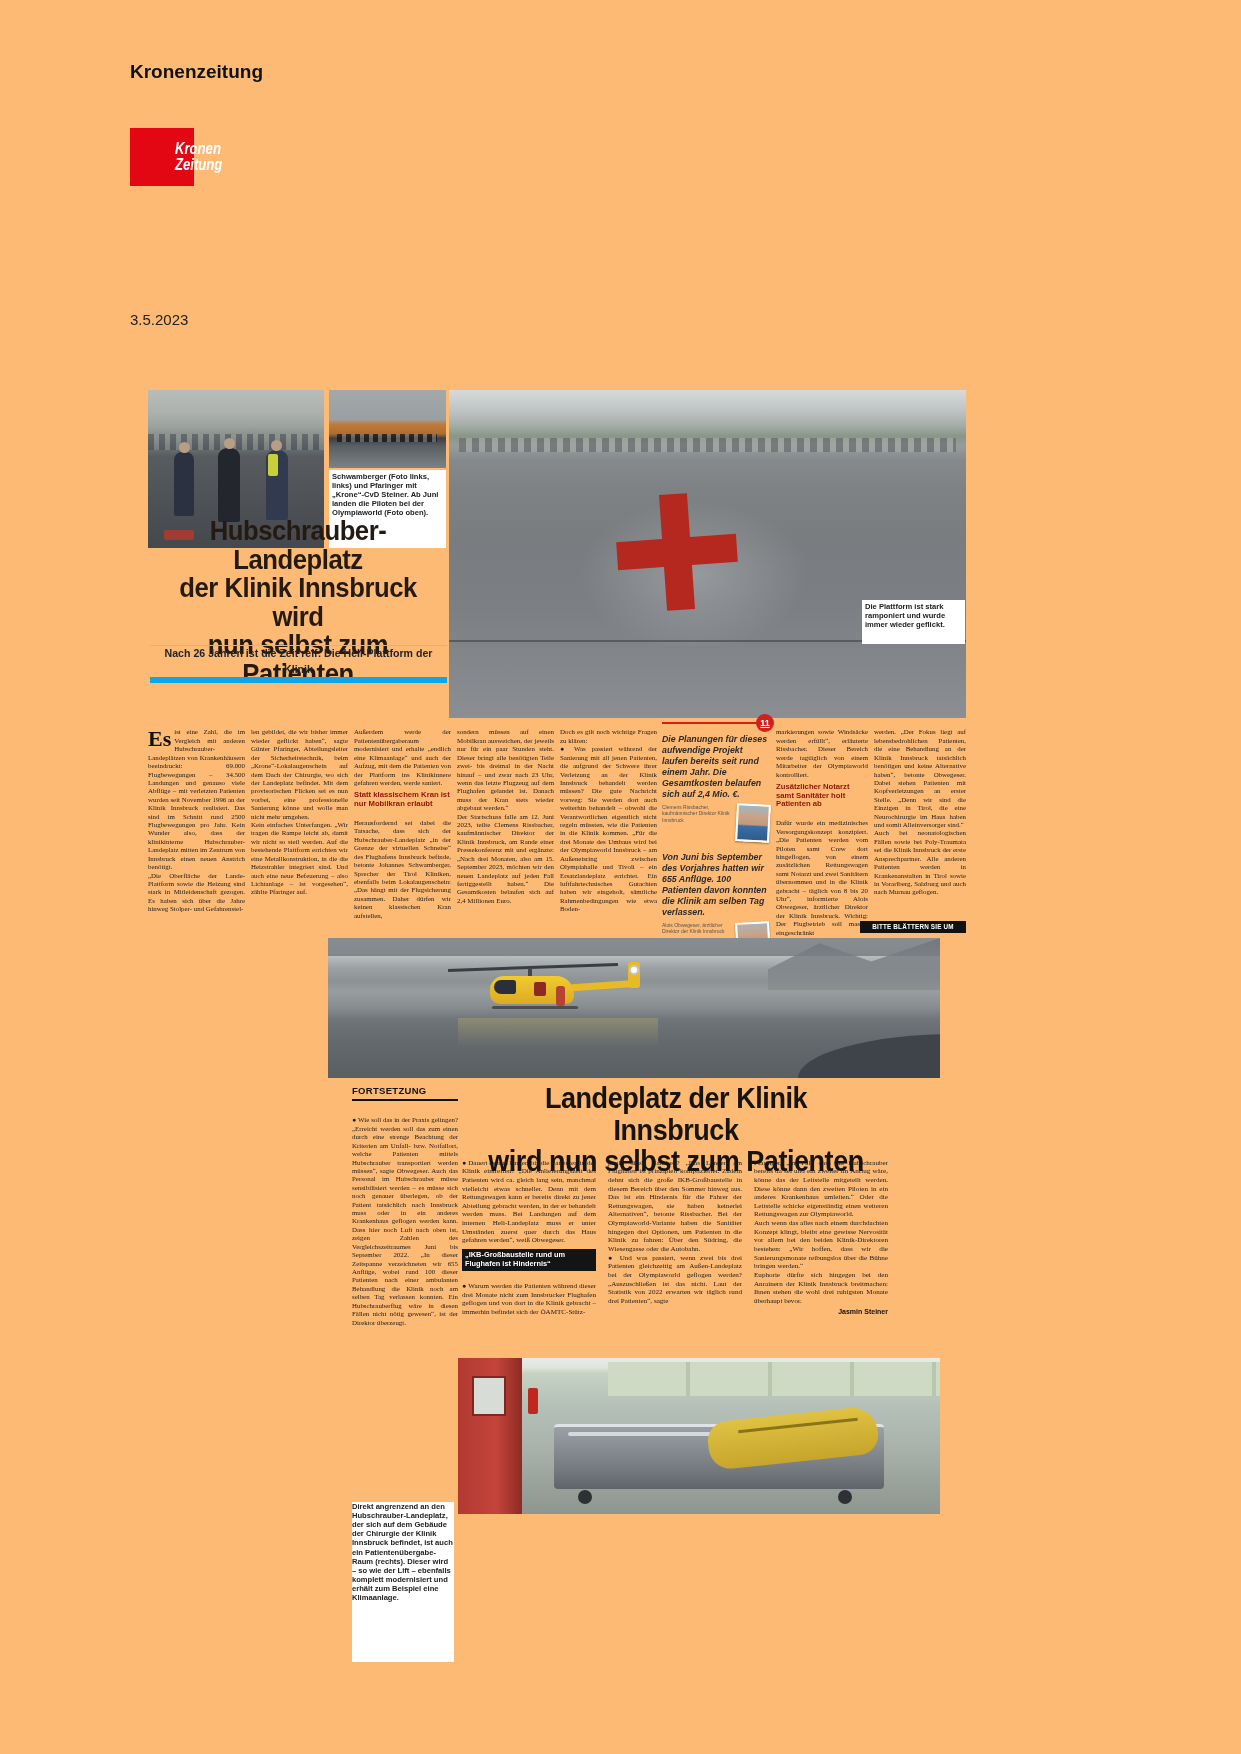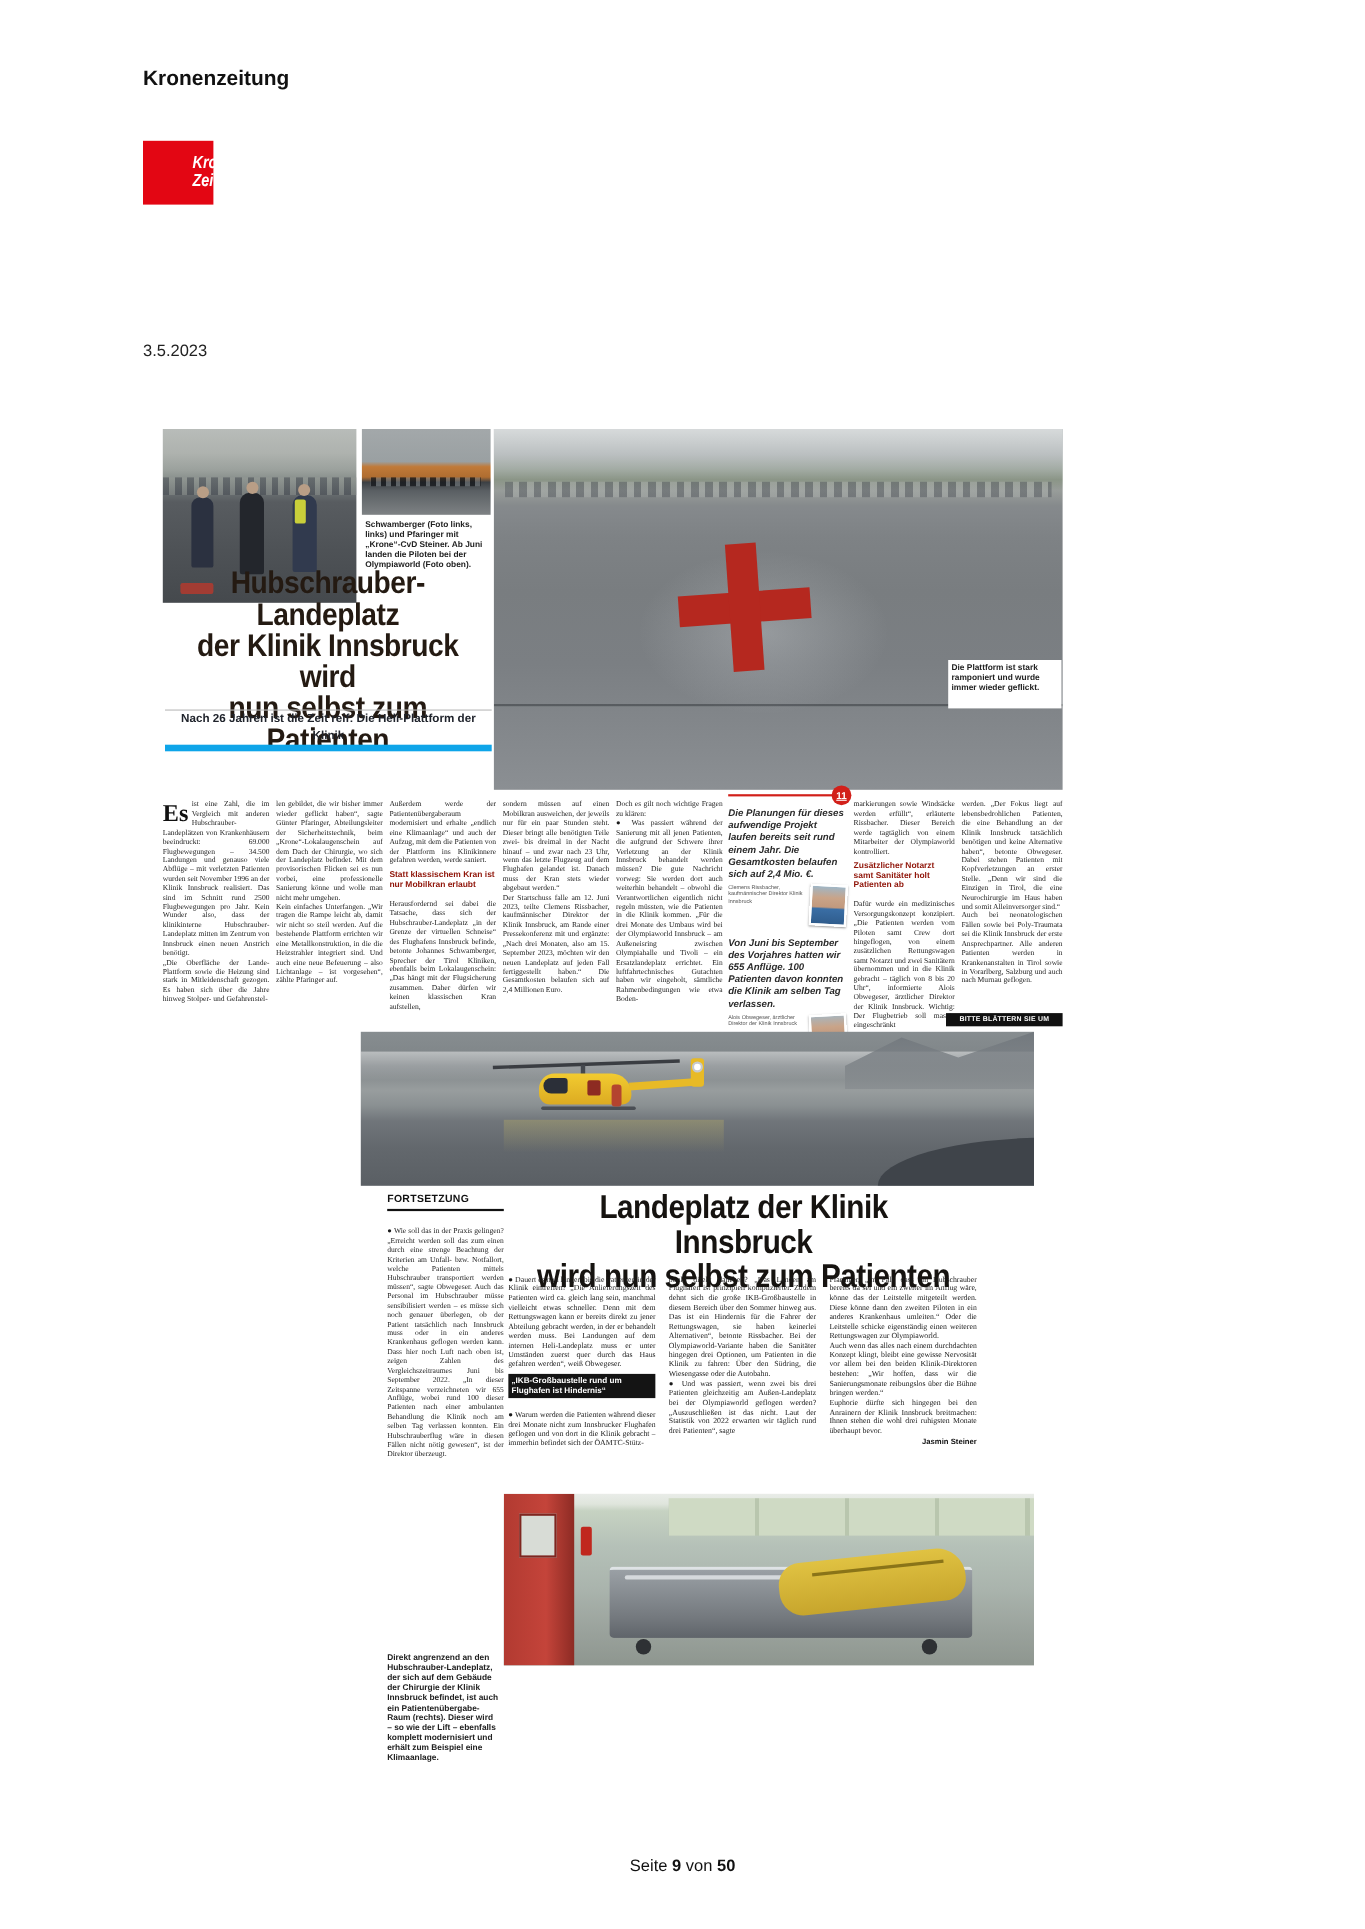--- a/index.html
+++ b/index.html
@@ -1,16 +1,16 @@
 <!DOCTYPE html>
 <html><head>
 <meta charset="utf-8">
 <style>
   html,body{margin:0;padding:0;background:#e9e9e9;}
-  #page{position:relative;width:1241px;height:1754px;background:#ffffff;overflow:hidden;
+  #page{position:relative;width:1241px;height:1754px;background:#fdba74;overflow:hidden;
         font-family:"Liberation Sans",sans-serif;}
   .abs{position:absolute;}
   
   .pubname{font:bold 19px/1.1 "Liberation Sans",sans-serif;color:#111;}
   .logo{background:#e30613;color:#fff;display:flex;flex-direction:column;justify-content:center;
         padding-left:4px;box-sizing:border-box;}
   .logo span{font:italic bold 16px/1.02 "Liberation Sans",sans-serif;transform:scaleX(.82);transform-origin:left;}
   .doctitle{font:bold 22px/1.25 "Liberation Sans",sans-serif;color:#101010;}
   .docdate{font:15px/1.2 "Liberation Sans",sans-serif;color:#222;}
   
@@ -210,20 +210,14 @@
     <div class="shape" style="left:96px;top:66px;width:330px;height:62px;background:linear-gradient(180deg,#9aa0a5,#74797e 70%,#5f646a);border-radius:4px;border-top:3px solid #dfe3e6;"></div>
     <div class="shape" style="left:110px;top:74px;width:300px;height:4px;background:#d5d9dc;border-radius:2px;"></div>
     <div class="shape" style="left:250px;top:56px;width:170px;height:48px;background:linear-gradient(180deg,#e0c242,#c7a52c);border-radius:20px 26px 20px 22px;transform:rotate(-6deg);"></div>
     <div class="shape" style="left:280px;top:66px;width:120px;height:3px;background:#8a7418;transform:rotate(-6deg);"></div>
     <div class="shape" style="left:120px;top:132px;width:14px;height:14px;background:#2e3134;border-radius:50%;"></div>
     <div class="shape" style="left:380px;top:132px;width:14px;height:14px;background:#2e3134;border-radius:50%;"></div>
   </div>
 
   <div class="abs caption" style="left:352px;top:1502px;width:102px;height:160px;padding:0;">Direkt angrenzend an den Hubschrauber-Landeplatz, der sich auf dem Gebäude der Chirurgie der Klinik Innsbruck befindet, ist auch ein Patientenübergabe-Raum (rechts). Dieser wird – so wie der Lift – ebenfalls komplett modernisiert und erhält zum Beispiel eine Klimaanlage.</div>
 
-  <div class="abs footer" style="left:0;top:1688px;">
-    <span>Seite</span>
-    <b>9</b>
-    <span>von</span>
-    <b>50</b>
-  </div>
 
 </div>
 
 </body></html>

